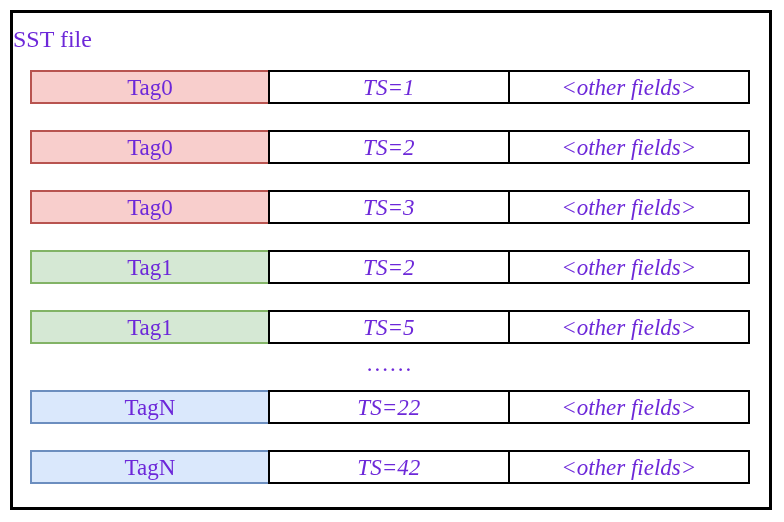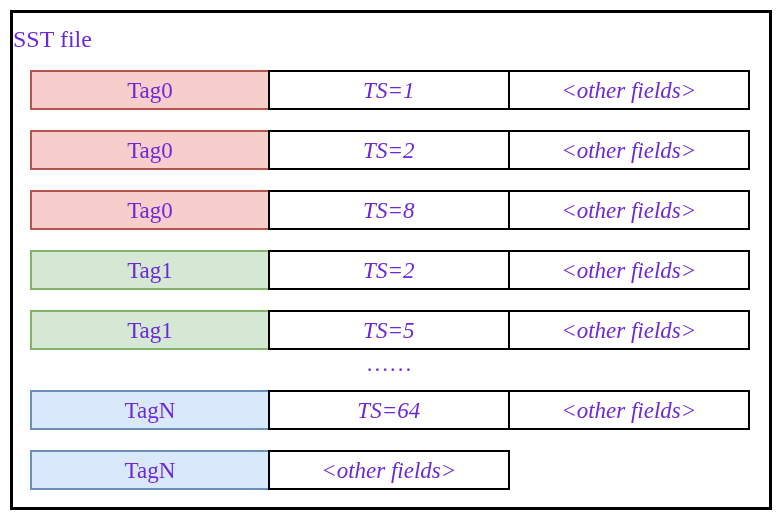--- a/index.html
+++ b/index.html
@@ -36,21 +36,21 @@
   }
   .row {
     position: absolute;
     left: 30px;
     height: 40px;
     display: flex;
     align-items: stretch;
   }
   .cell {
     box-sizing: border-box;
-    height: 40px;
+    height: 34px;
     display: flex;
     align-items: center;
     justify-content: center;
     font-size: 23px;
     line-height: 23px;
     white-space: nowrap;
   }
   .cell.tag {
     width: 240px;
     border: 2.5px solid;
@@ -85,37 +85,38 @@
         <div class="cell ts">TS=1</div>
         <div class="cell other">&lt;other fields&gt;</div>
       </div>
       <div class="row" style="top: 130px;">
         <div class="cell tag" style="background: rgb(248, 206, 204); border-color: rgb(184, 84, 80);">Tag0</div>
         <div class="cell ts">TS=2</div>
         <div class="cell other">&lt;other fields&gt;</div>
       </div>
       <div class="row" style="top: 190px;">
         <div class="cell tag" style="background: rgb(248, 206, 204); border-color: rgb(184, 84, 80);">Tag0</div>
-        <div class="cell ts">TS=8</div>
+        <div class="cell ts">TS=3</div>
         <div class="cell other">&lt;other fields&gt;</div>
       </div>
       <div class="row" style="top: 250px;">
         <div class="cell tag" style="background: rgb(213, 232, 212); border-color: rgb(130, 179, 102);">Tag1</div>
         <div class="cell ts">TS=2</div>
         <div class="cell other">&lt;other fields&gt;</div>
       </div>
       <div class="row" style="top: 310px;">
         <div class="cell tag" style="background: rgb(213, 232, 212); border-color: rgb(130, 179, 102);">Tag1</div>
         <div class="cell ts">TS=5</div>
         <div class="cell other">&lt;other fields&gt;</div>
       </div>
       <div class="row" style="top: 390px;">
         <div class="cell tag" style="background: rgb(218, 232, 252); border-color: rgb(108, 142, 191);">TagN</div>
-        <div class="cell ts">TS=64</div>
+        <div class="cell ts">TS=22</div>
         <div class="cell other">&lt;other fields&gt;</div>
       </div>
       <div class="row" style="top: 450px;">
         <div class="cell tag" style="background: rgb(218, 232, 252); border-color: rgb(108, 142, 191);">TagN</div>
+        <div class="cell ts">TS=42</div>
         <div class="cell other">&lt;other fields&gt;</div>
       </div>
     </div>
   <div class="ellipsis">......</div>
 </div>
 
 </body></html>

